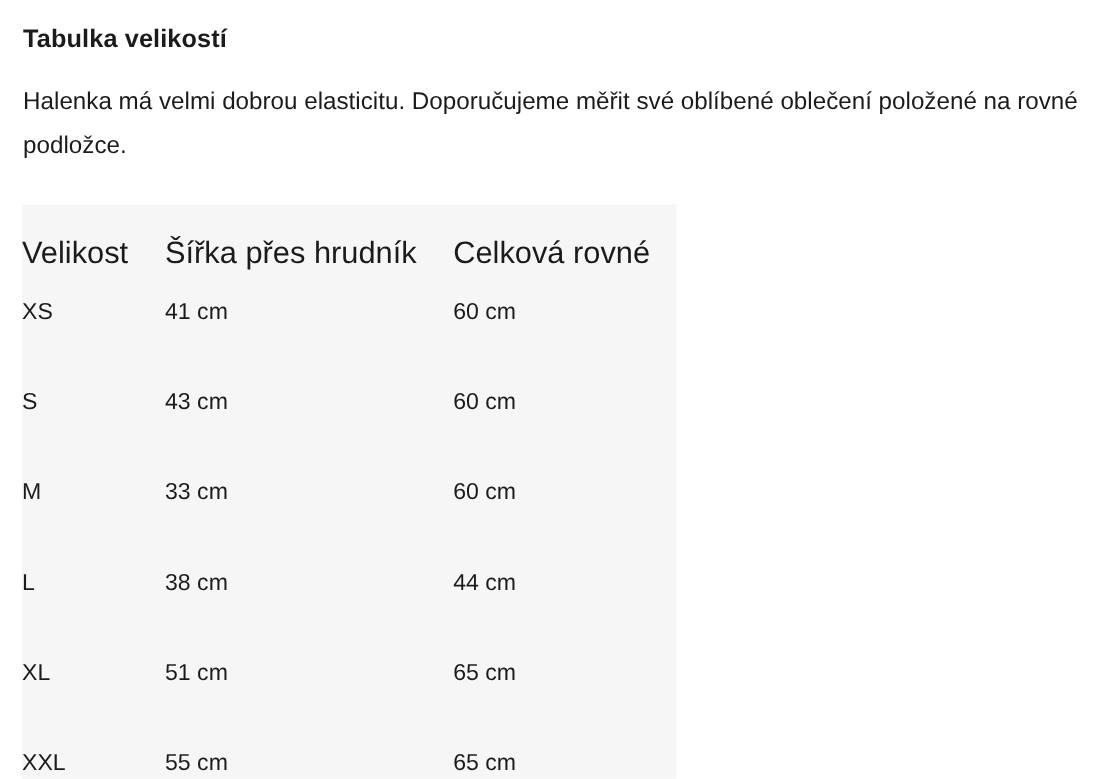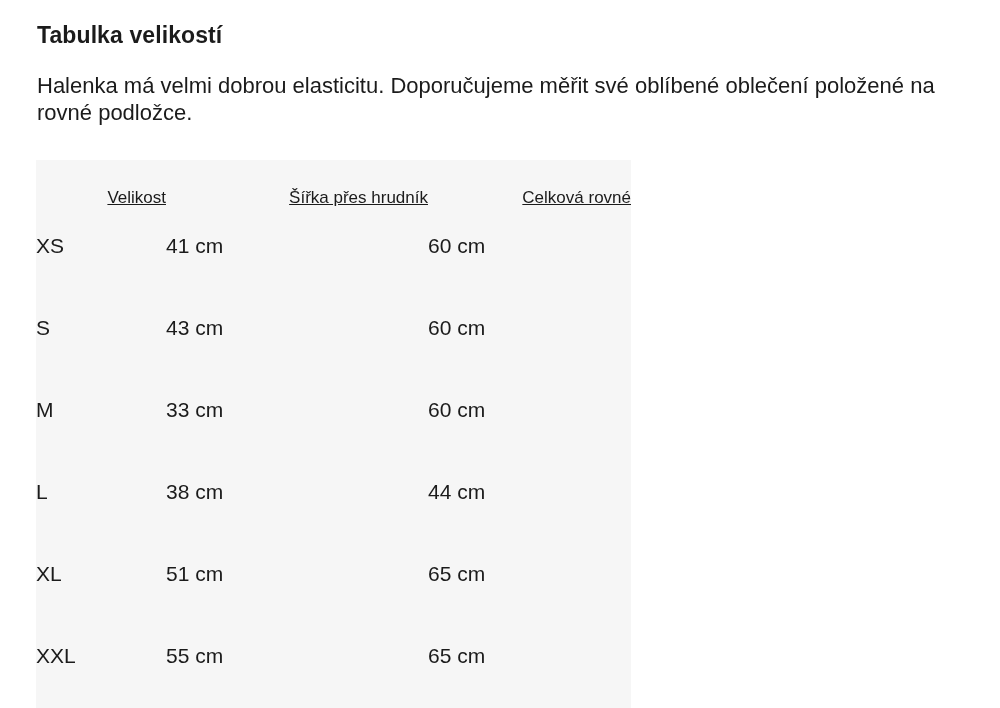--- a/index.html
+++ b/index.html
@@ -12,58 +12,57 @@
     height: 708px;
     font-family: "Liberation Sans", sans-serif;
     color: #1b1b1b;
     overflow: hidden;
   }
   .page {
     width: 1000px;
     height: 580px;
     position: relative;
     box-sizing: border-box;
-    padding: 16px 20px 0 36px;
+    padding: 16px 20px 0 20px;
   }
   .size-title {
     font-size: 23px;
     font-weight: bold;
     letter-spacing: 0.1px;
     margin: 4px 0 0 1px;
     line-height: 30px;
   }
   .intro {
     font-size: 22px;
-    line-height: 27px;
+    line-height: 40px;
     margin-top: 22px;
     margin-left: 1px;
     max-width: 960px;
     color: #1b1b1b;
   }
   .table-wrap {
     margin-top: 34px;
     background: #f6f6f6;
     width: 595px;
     box-sizing: border-box;
     padding: 22px 0 0 0;
     min-height: 520px;
   }
   table.size-table {
     border-collapse: collapse;
     width: 100%;
     table-layout: fixed;
   }
   table.size-table th {
-    text-align: right;
-    font-size: 17px;
+    text-align: left;
+    font-size: 28px;
     font-weight: normal;
     color: #1b1b1b;
     padding: 6px 0 26px 0;
     vertical-align: top;
-    text-decoration: underline;
   }
   table.size-table td {
     font-size: 21px;
     padding: 0 0 58px 0;
     vertical-align: top;
     color: #1b1b1b;
   }
   table.size-table td.sz {
     font-weight: normal;
   }

